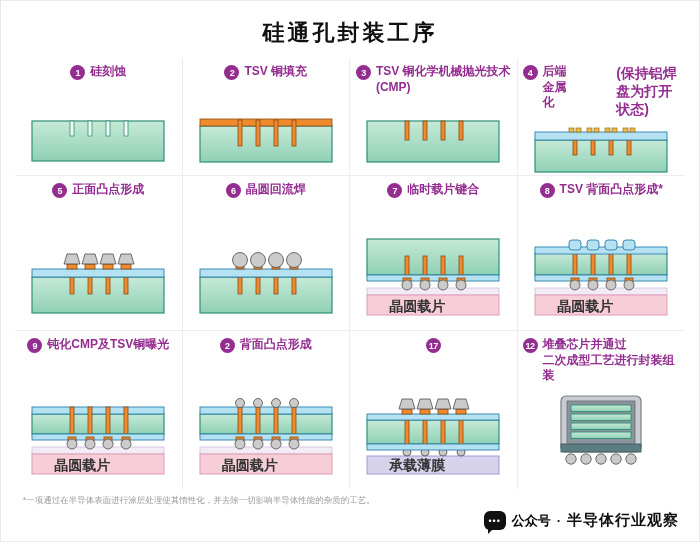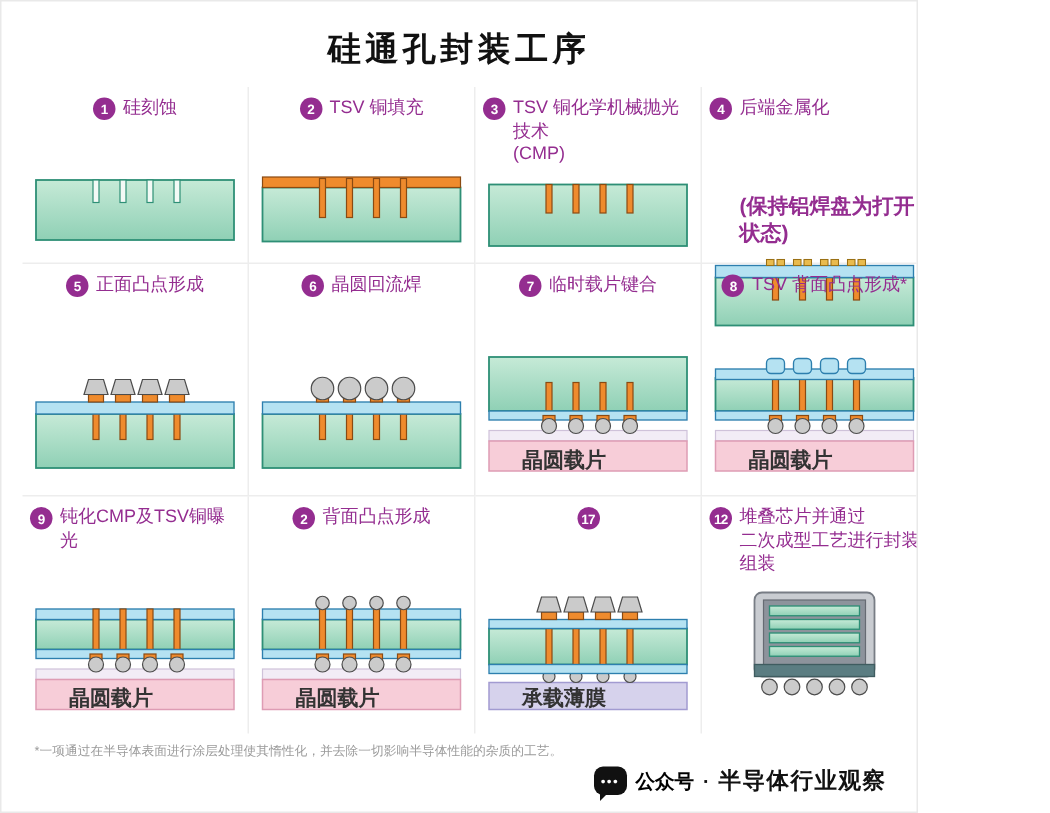--- a/index.html
+++ b/index.html
@@ -1,29 +1,29 @@
 <!DOCTYPE html>
 <html style="--accent: #942D90;"><head>
 <meta charset="utf-8">
 <style>
   :root { --accent:#942D90; }
   * { margin:0; padding:0; box-sizing:border-box; }
   body { font-family:"Liberation Sans","DejaVu Sans",sans-serif; background:#fff; }
-  .page { width:612px; height:542px; position:relative; background:#fff; border:1px solid #e9e9e9; overflow:hidden; }
+  .page { width:700px; height:542px; position:relative; background:#fff; border:1px solid #e9e9e9; overflow:hidden; }
   .main-title { padding-top:17px; text-align:center; font-size:22px; font-weight:bold; letter-spacing:3px; color:#111; }
   .grid { margin:10px 14px 0; display:grid; grid-template-columns:repeat(4,1fr); grid-template-rows:118px 155px 158px; }
   .cell { padding:4px 5px 7px; display:flex; flex-direction:column; align-items:center; position:relative; }
   .cell:not(:nth-child(4n)) { border-right:1px solid #ededed; }
   .cell:nth-child(-n+8) { border-bottom:1px solid #ededed; }
   .step-header { display:flex; gap:5px; justify-content:center; align-items:flex-start; width:100%; padding-top:2px; }
   .num-badge { width:15px; height:15px; border-radius:50%; background:var(--accent); color:#fff;
                font-size:9px; font-weight:bold; display:flex; align-items:center; justify-content:center;
                flex:none; margin-top:1px; letter-spacing:-0.5px; }
-  .title-wrap { display:flex; flex-direction:column;gap:48px; }
-  .step-title { font-size:12px; font-weight:normal; color:var(--accent); line-height:1.3; white-space:pre-line; }
+  .title-wrap { display:flex; flex-direction:row;gap:48px; }
+  .step-title { font-size:12px; font-weight:bold; color:var(--accent); line-height:1.3; white-space:pre-line; }
   .step-sub { font-size:14px; font-weight:bold; color:var(--accent); line-height:1.3; }
   .illus { margin-top:auto; position:relative; }
   .wafer-label { position:absolute; left:26px; bottom:7px; font-size:14px; font-weight:600; color:#333; }
   .footnote { margin:6px 0 0 22px; font-size:8.5px; color:#9a9a9a; }
   .footer { position:absolute; right:20px; bottom:11px; display:flex; align-items:center; gap:6px; }
   .wechat-icon { width:22px; height:19px; background:#111; border-radius:6px; position:relative;
                  display:flex; align-items:center; justify-content:center; color:#fff; font-size:9px; letter-spacing:1px; }
   .wechat-icon::after { content:''; position:absolute; bottom:-4px; left:4px;
                  border:4px solid transparent; border-top-color:#111; border-left-color:#111; }
   .footer-text { font-size:13px; font-weight:bold; color:#000000; }

